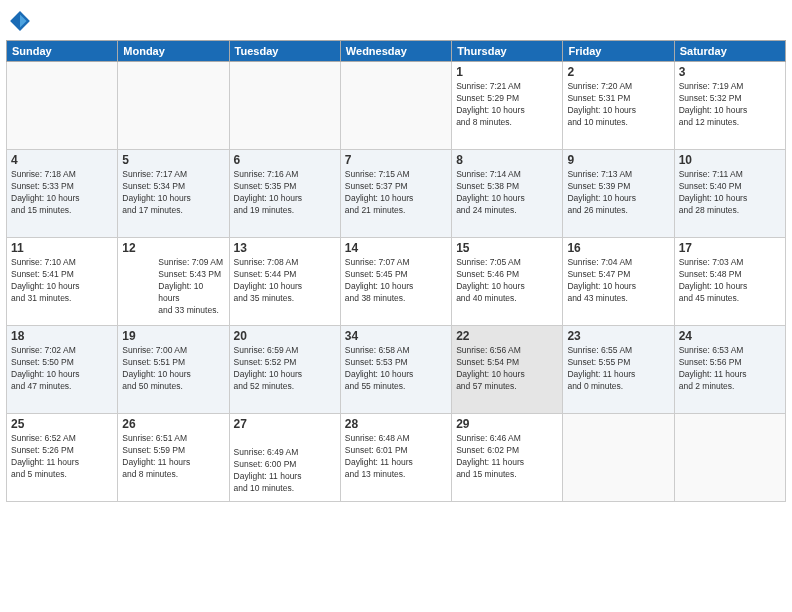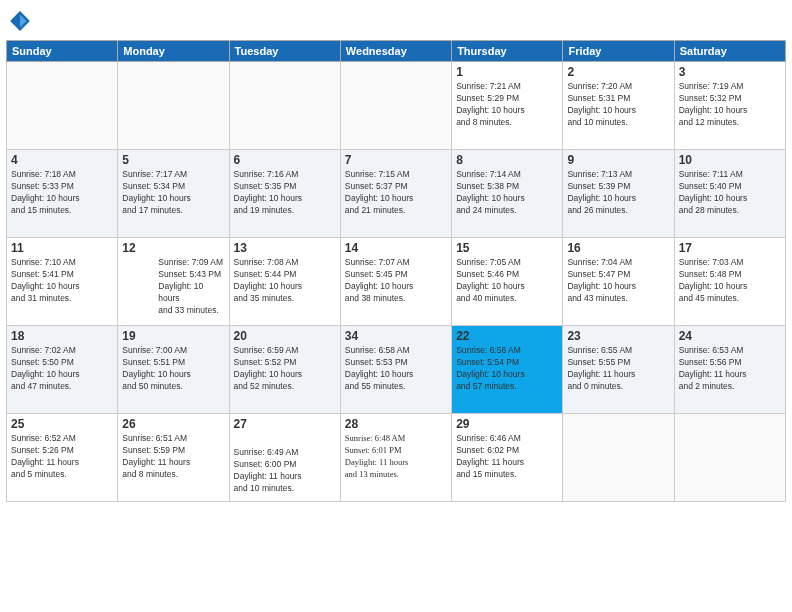--- a/index.html
+++ b/index.html
@@ -276,21 +276,21 @@
 Daylight: 10 hours
 and 52 minutes.</div>
           </td>
           <td style="background: rgb(240, 244, 248);">
             <div class="day-num">34</div>
             <div class="day-info" style="white-space: pre-line;">Sunrise: 6:58 AM
 Sunset: 5:53 PM
 Daylight: 10 hours
 and 55 minutes.</div>
           </td>
-          <td style="background: #0ea5e9;">
+          <td style="background: #e5e5e5;">
             <div class="day-num">22</div>
             <div class="day-info" style="white-space: pre-line;">Sunrise: 6:56 AM
 Sunset: 5:54 PM
 Daylight: 10 hours
 and 57 minutes.</div>
           </td>
           <td style="background: rgb(240, 244, 248);">
             <div class="day-num">23</div>
             <div class="day-info" style="white-space: pre-line;">Sunrise: 6:55 AM
 Sunset: 5:55 PM
@@ -322,21 +322,21 @@
           </td>
           <td>
             <div class="day-num">27</div>
             <div class="day-info" style="white-space: pre-line; margin-top: 16px;">Sunrise: 6:49 AM
 Sunset: 6:00 PM
 Daylight: 11 hours
 and 10 minutes.</div>
           </td>
           <td>
             <div class="day-num">28</div>
-            <div class="day-info" style="white-space: pre-line; font-family: Liberation Serif, serif;">Sunrise: 6:48 AM
+            <div class="day-info" style="white-space: pre-line;">Sunrise: 6:48 AM
 Sunset: 6:01 PM
 Daylight: 11 hours
 and 13 minutes.</div>
           </td>
           <td>
             <div class="day-num">29</div>
             <div class="day-info" style="white-space: pre-line;">Sunrise: 6:46 AM
 Sunset: 6:02 PM
 Daylight: 11 hours
 and 15 minutes.</div>

